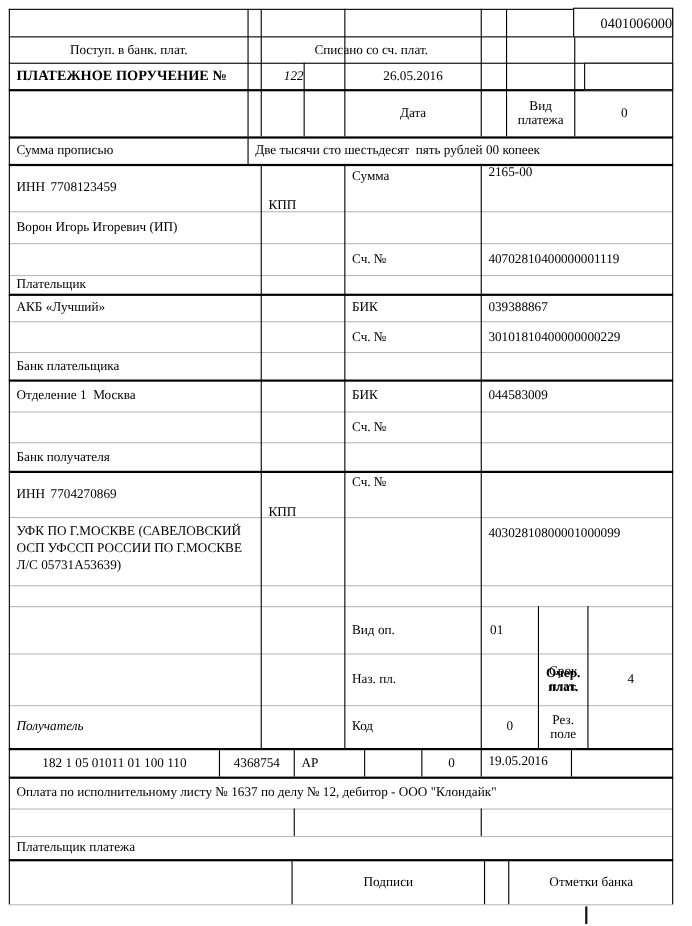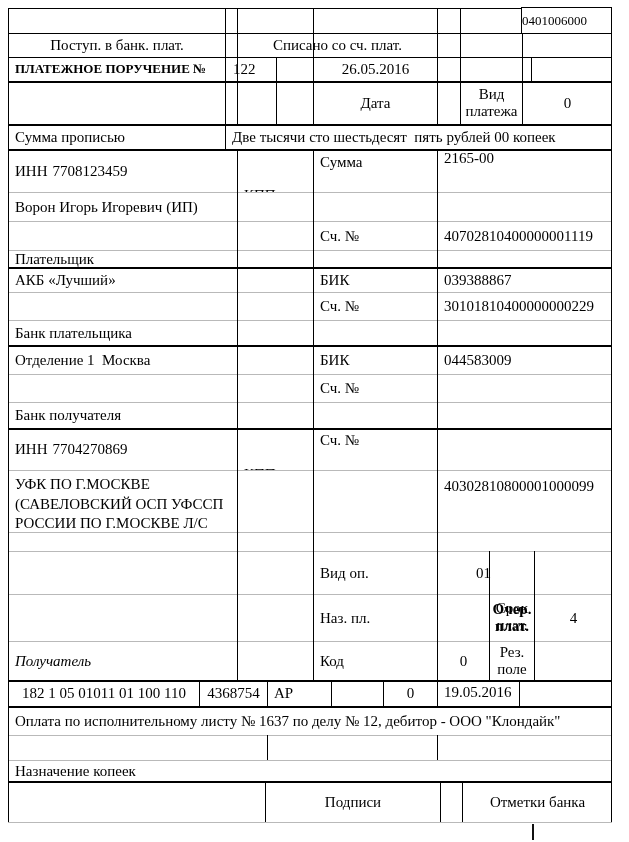--- a/index.html
+++ b/index.html
@@ -16,21 +16,21 @@
     position: relative;
     width: 629px;
     height: 842px;
     background: #ffffff;
     overflow: hidden;
   }
   
   .cell {
     position: absolute;
     box-sizing: border-box;
-    font-size: 15px;
+    font-size: 12px;
     line-height: 1.12;
     padding: 2px 4px;
     overflow: hidden;
     white-space: pre-wrap;
   }
   .cell.mid      { display: flex; align-items: center; }
   .cell.center   { justify-content: center; text-align: center; }
   .cell.top      { display: block; }
   .bold          { font-weight: bold; }
 
@@ -45,21 +45,21 @@
   .hline.thick { height: 1.6px; }
 
   
   .boxfield {
     position: absolute;
     box-sizing: border-box;
     border: 1.6px solid #000000;
     background: #ffffff;
     display: flex;
     align-items: center;
-    justify-content: flex-start;
+    justify-content: flex-end;
     font-size: 13px;
   }
   .pen-mark {
     position: absolute;
     width: 2px;
     background: #111111;
   }
 </style>
 </head>
 <body>
@@ -133,21 +133,21 @@
   <div class="boxfield" style="left:531px; top:57px; width:81px; height:25px;">
     <span></span>
   </div>
 
   <div class="cell mid center" style="left:9px; top:34px; width:216px; height:23px;">Поступ. в банк. плат.</div>
 
   <div class="cell mid center" style="left:238px; top:34px; width:199px; height:23px;">Списано со сч. плат.</div>
 
   <div class="cell mid bold" style="left:9px; top:58px; width:216px; height:23px; font-size:13px; padding-left:6px;">ПЛАТЕЖНОЕ ПОРУЧЕНИЕ №</div>
 
-  <div class="cell mid" style="left:226px; top:58px; width:38px; height:23px; padding-left:7px;">122</div>
+  <div class="cell mid" style="left:251px; top:58px; width:38px; height:23px; padding-left:7px;font-style:italic;">122</div>
 
   <div class="cell mid center" style="left:314px; top:58px; width:123px; height:23px;">26.05.2016</div>
 
   <div class="cell mid center" style="left:314px; top:82px; width:123px; height:42px;">Дата</div>
 
   <div class="cell mid center" style="left:461px; top:82px; width:61px; height:42px; text-align:center;">Вид
 платежа</div>
 
   <div class="cell mid center" style="left:523px; top:82px; width:89px; height:42px;">0</div>
 
@@ -216,21 +216,21 @@
   <div class="cell top" style="left:314px; top:429px; width:123px; height:41px; padding-left:6px; padding-top:3px;">Сч. №</div>
 
   <div class="cell top" style="left:438px; top:429px; width:174px; height:41px; padding-left:6px; padding-top:3px;margin-top:46px;">40302810800001000099</div>
 
   <div class="cell top" style="left:9px; top:471px; width:228px; height:61px; padding-left:6px; padding-top:4px; line-height:1.30;">УФК ПО Г.МОСКВЕ (САВЕЛОВСКИЙ ОСП УФССП РОССИИ ПО Г.МОСКВЕ Л/С 05731А53639)</div>
 
   <div class="cell mid" style="left:9px; top:642px; width:228px; height:38px; padding-left:6px;font-style:italic;">Получатель</div>
 
   <div class="cell mid" style="left:314px; top:552px; width:123px; height:42px; padding-left:6px;">Вид оп.</div>
 
-  <div class="cell mid center" style="left:458px; top:552px; width:51px; height:42px;">01</div>
+  <div class="cell mid center" style="left:426px; top:552px; width:51px; height:42px;">01</div>
 
   <div class="cell mid center" style="left:490px; top:552px; width:44px; height:42px; text-align:center;margin-top:44px;">Срок
 плат.</div>
 
   <div class="cell mid center" style="left:535px; top:552px; width:77px; height:42px;"></div>
 
   <div class="cell mid" style="left:314px; top:595px; width:123px; height:46px; padding-left:6px;">Наз. пл.</div>
 
   <div class="cell mid center" style="left:438px; top:595px; width:51px; height:46px;"></div>
 
@@ -257,21 +257,21 @@
   <div class="cell mid center" style="left:332px; top:681px; width:51px; height:25px;"></div>
 
   <div class="cell mid center" style="left:384px; top:681px; width:53px; height:25px;">0</div>
 
   <div class="cell mid" style="left:438px; top:681px; width:81px; height:22px; padding-left:6px;">19.05.2016</div>
 
   <div class="cell mid center" style="left:520px; top:681px; width:92px; height:25px;"></div>
 
   <div class="cell mid" style="left:9px; top:707px; width:603px; height:28px; padding-left:6px;">Оплата по исполнительному листу № 1637 по делу № 12, дебитор - ООО "Клондайк"</div>
 
-  <div class="cell mid" style="left:9px; top:761px; width:603px; height:20px; padding-left:6px;">Назначение копеек</div>
+  <div class="cell mid" style="left:9px; top:761px; width:603px; height:20px; padding-left:6px;">Плательщик платежа</div>
 
   <div class="cell mid center" style="left:266px; top:782px; width:174px; height:40px;">Подписи</div>
 
   <div class="cell mid center" style="left:463px; top:782px; width:149px; height:40px;">Отметки банка</div>
 
   <div class="pen-mark" style="left:532px; top:824px; height:16px;"></div>
 
 </div>
 
 </body></html>

